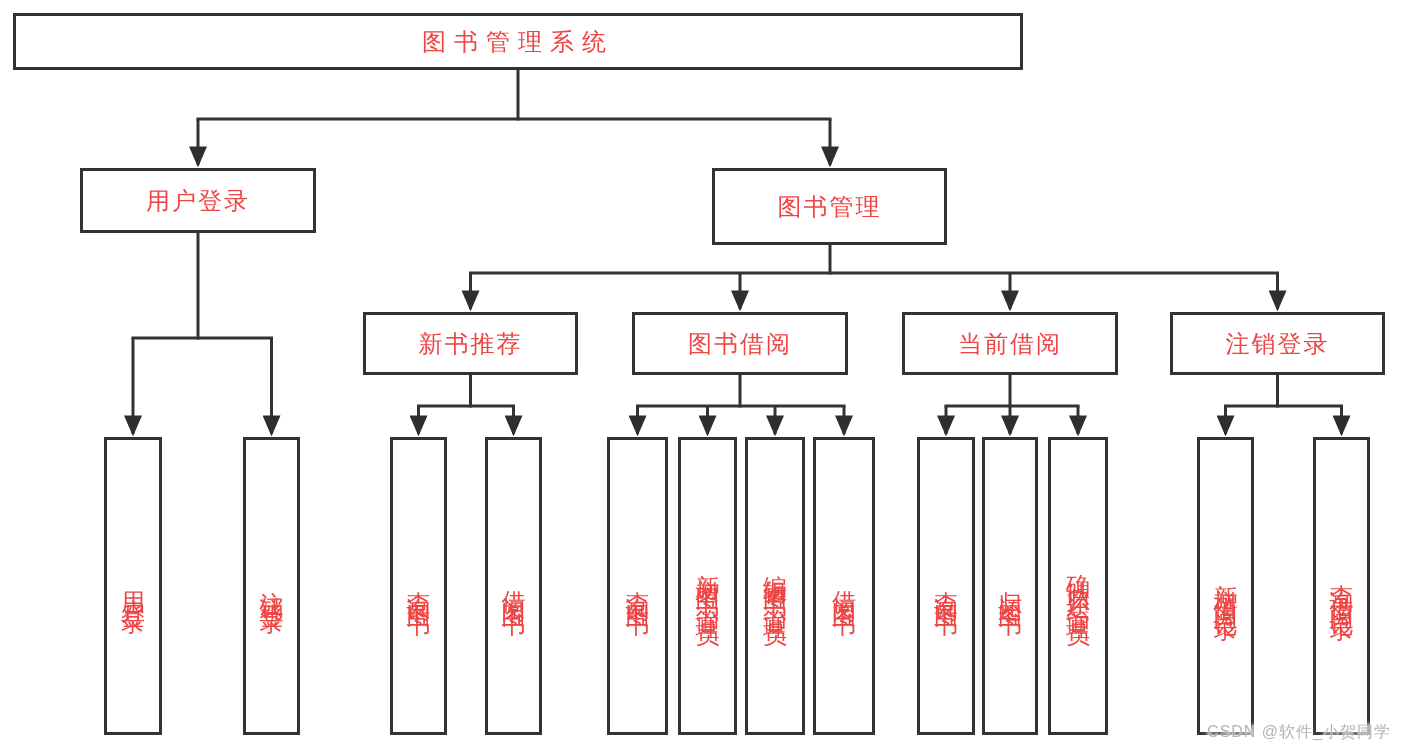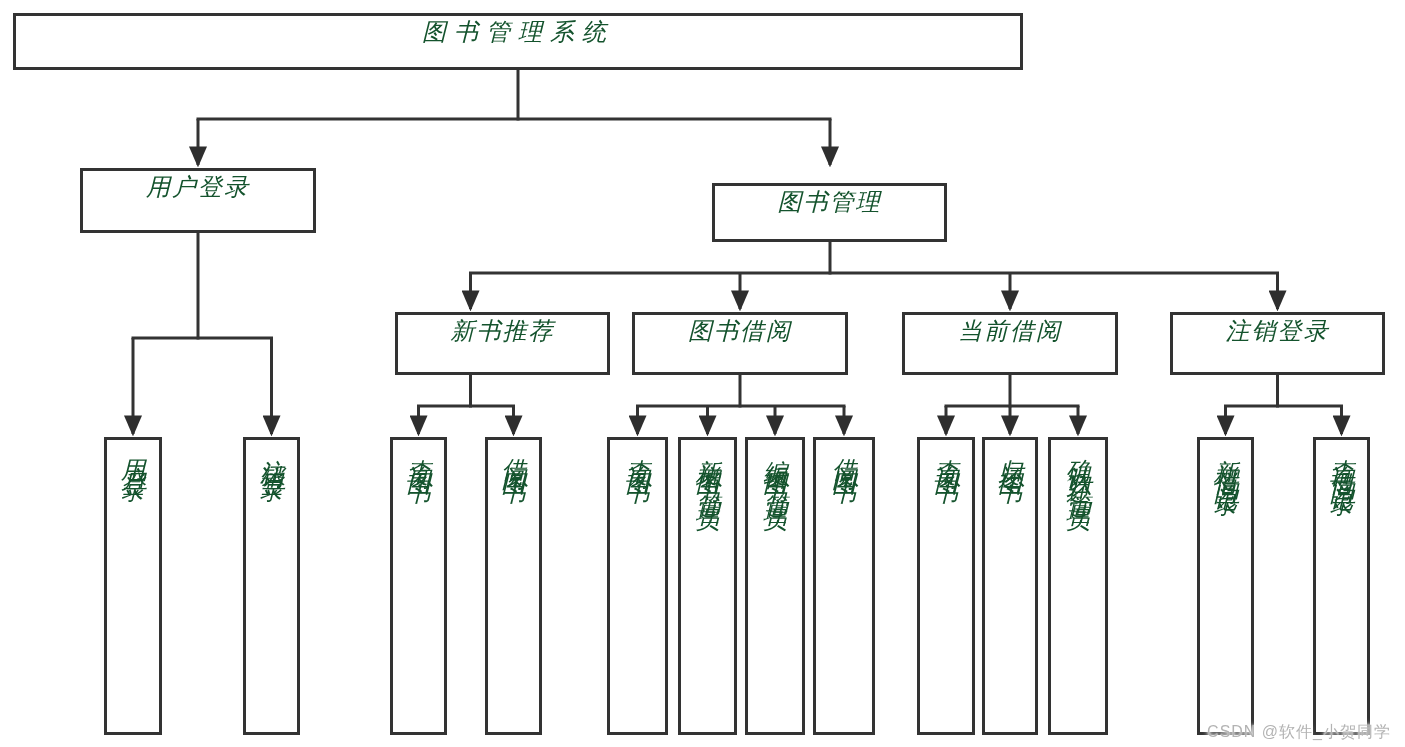--- a/index.html
+++ b/index.html
@@ -23,24 +23,24 @@
     width: 1405px;
     height: 747px;
     z-index: 1;
   }
   .node {
     position: absolute;
     box-sizing: border-box;
     border: 3px solid #333333;
     background: #ffffff;
     display: flex;
+    align-items: center;
     justify-content: center;
-    color: #14532d;
+    color: #ef4444;
     z-index: 2;
-    font-style: italic;
   }
   .hnode span {
     font-size: 24px;
     letter-spacing: 2px;
     white-space: nowrap;
   }
   .root-node span {
     letter-spacing: 8px;
   }
   .vnode span {
@@ -118,25 +118,25 @@
     </g>
   </svg>
 
   <div class="node hnode root-node" style="left:13px; top:13px; width:1010px; height:57px;">
     <span>图书管理系统</span>
   </div>
 
   <div class="node hnode" style="left:80px; top:168px; width:236px; height:65px;">
     <span>用户登录</span>
   </div>
-  <div class="node hnode" style="left:712px; top:183px; width:235px; height:59px;">
+  <div class="node hnode" style="left:712px; top:168px; width:235px; height:77px;">
     <span>图书管理</span>
   </div>
 
-  <div class="node hnode" style="left:363px; top:312px; width:215px; height:63px;margin-left:32px;">
+  <div class="node hnode" style="left:363px; top:312px; width:215px; height:63px;">
     <span>新书推荐</span>
   </div>
   <div class="node hnode" style="left:902px; top:312px; width:216px; height:63px;">
     <span>当前借阅</span>
   </div>
   <div class="node hnode" style="left:632px; top:312px; width:216px; height:63px;">
     <span>图书借阅</span>
   </div>
   <div class="node hnode" style="left:1170px; top:312px; width:215px; height:63px;">
     <span>注销登录</span>

